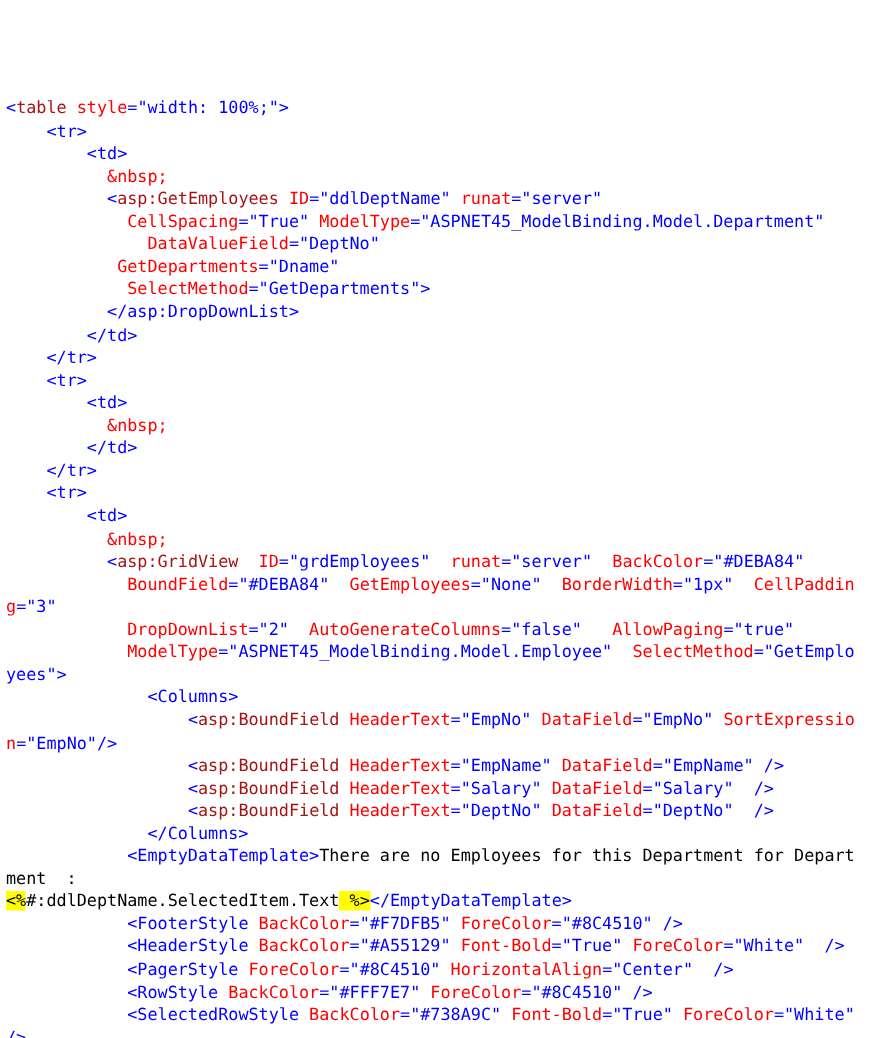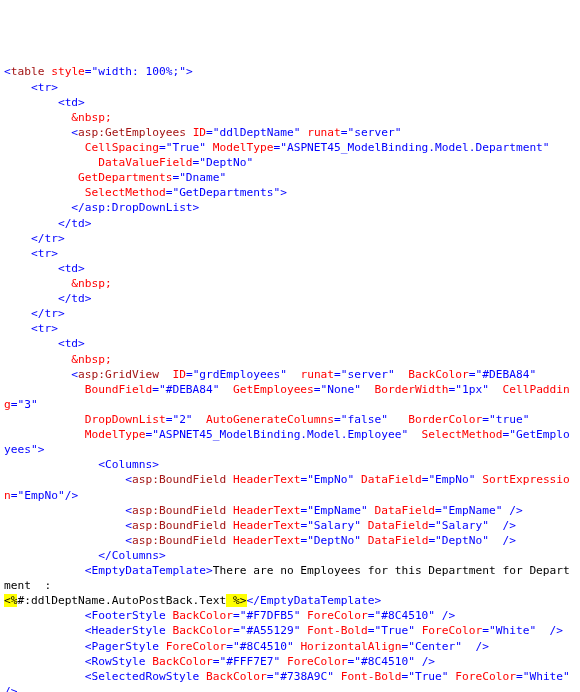--- a/index.html
+++ b/index.html
@@ -42,30 +42,30 @@
 <span class="t-blue">    &lt;tr&gt;</span>
 <span class="t-blue">        &lt;td&gt;</span>
 <span class="t-red">          &amp;nbsp;</span>
 <span class="t-blue">        &lt;/td&gt;</span>
 <span class="t-blue">    &lt;/tr&gt;</span>
 <span class="t-blue">    &lt;tr&gt;</span>
 <span class="t-blue">        &lt;td&gt;</span>
 <span class="t-red">          &amp;nbsp;</span>
 <span class="t-blue">          &lt;</span><span class="t-maroon">asp:GridView</span><span class="t-red">  ID</span><span class="t-blue">="grdEmployees"</span><span class="t-red">  runat</span><span class="t-blue">="server"</span><span class="t-red">  BackColor</span><span class="t-blue">="#DEBA84"</span>
 <span class="t-red">            BoundField</span><span class="t-blue">="#DEBA84"</span><span class="t-red">  GetEmployees</span><span class="t-blue">="None"</span><span class="t-red">  BorderWidth</span><span class="t-blue">="1px"</span><span class="t-red">  CellPadding</span><span class="t-blue">="3"</span>
-<span class="t-red">            DropDownList</span><span class="t-blue">="2"</span><span class="t-red">  AutoGenerateColumns</span><span class="t-blue">="false"</span><span class="t-red">   BorderColor</span><span class="t-blue">="true"</span>
+<span class="t-red">            DropDownList</span><span class="t-blue">="2"</span><span class="t-red">  AutoGenerateColumns</span><span class="t-blue">="false"</span><span class="t-red">   AllowPaging</span><span class="t-blue">="true"</span>
 <span class="t-red">            ModelType</span><span class="t-blue">="ASPNET45_ModelBinding.Model.Employee"</span><span class="t-red">  SelectMethod</span><span class="t-blue">="GetEmployees"&gt;</span>
 <span class="t-blue">              &lt;Columns&gt;</span>
 <span class="t-blue">                  &lt;</span><span class="t-maroon">asp:BoundField</span><span class="t-red"> HeaderText</span><span class="t-blue">="EmpNo"</span><span class="t-red"> DataField</span><span class="t-blue">="EmpNo"</span><span class="t-red"> SortExpression</span><span class="t-blue">="EmpNo"</span><span class="t-blue">/&gt;</span>
 <span class="t-blue">                  &lt;</span><span class="t-maroon">asp:BoundField</span><span class="t-red"> HeaderText</span><span class="t-blue">="EmpName"</span><span class="t-red"> DataField</span><span class="t-blue">="EmpName"</span><span class="t-blue"> /&gt;</span>
 <span class="t-blue">                  &lt;</span><span class="t-maroon">asp:BoundField</span><span class="t-red"> HeaderText</span><span class="t-blue">="Salary"</span><span class="t-red"> DataField</span><span class="t-blue">="Salary"</span><span class="t-blue">  /&gt;</span>
 <span class="t-blue">                  &lt;</span><span class="t-maroon">asp:BoundField</span><span class="t-red"> HeaderText</span><span class="t-blue">="DeptNo"</span><span class="t-red"> DataField</span><span class="t-blue">="DeptNo"</span><span class="t-blue">  /&gt;</span>
 <span class="t-blue">              &lt;/Columns&gt;</span>
 <span class="t-blue">            &lt;EmptyDataTemplate&gt;</span><span class="t-black">There are no Employees for this Department for Department  : </span>
-<span class="hl t-black">&lt;%</span><span class="t-black">#:ddlDeptName.AutoPostBack.Text</span><span class="hl t-black"> %&gt;</span><span class="t-blue">&lt;/EmptyDataTemplate&gt;</span>
+<span class="hl t-black">&lt;%</span><span class="t-black">#:ddlDeptName.SelectedItem.Text</span><span class="hl t-black"> %&gt;</span><span class="t-blue">&lt;/EmptyDataTemplate&gt;</span>
 <span class="t-blue">            &lt;FooterStyle</span><span class="t-red"> BackColor</span><span class="t-blue">="#F7DFB5"</span><span class="t-red"> ForeColor</span><span class="t-blue">="#8C4510"</span><span class="t-blue"> /&gt;</span>
 <span class="t-blue">            &lt;HeaderStyle</span><span class="t-red"> BackColor</span><span class="t-blue">="#A55129"</span><span class="t-red"> Font-Bold</span><span class="t-blue">="True"</span><span class="t-red"> ForeColor</span><span class="t-blue">="White"</span><span class="t-blue">  /&gt;</span>
 <span class="t-blue">            &lt;PagerStyle</span><span class="t-red"> ForeColor</span><span class="t-blue">="#8C4510"</span><span class="t-red"> HorizontalAlign</span><span class="t-blue">="Center"</span><span class="t-blue">  /&gt;</span>
 <span class="t-blue">            &lt;RowStyle</span><span class="t-red"> BackColor</span><span class="t-blue">="#FFF7E7"</span><span class="t-red"> ForeColor</span><span class="t-blue">="#8C4510"</span><span class="t-blue"> /&gt;</span>
 <span class="t-blue">            &lt;SelectedRowStyle</span><span class="t-red"> BackColor</span><span class="t-blue">="#738A9C"</span><span class="t-red"> Font-Bold</span><span class="t-blue">="True"</span><span class="t-red"> ForeColor</span><span class="t-blue">="White"</span><span class="t-blue">  /&gt;</span>
 
 
 
 
 

